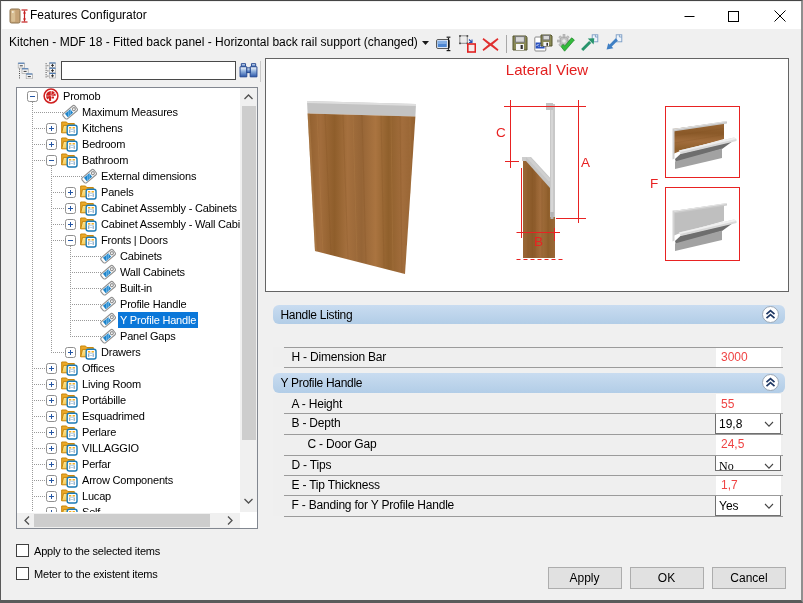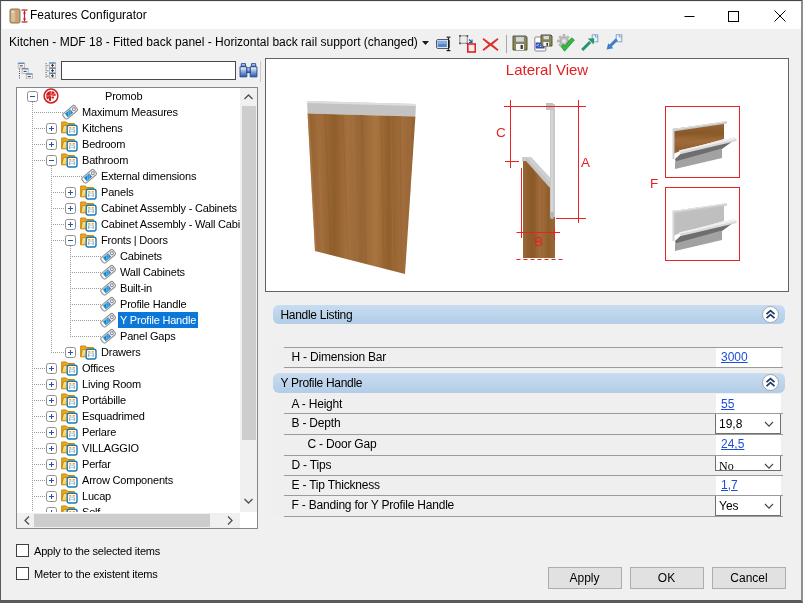--- a/index.html
+++ b/index.html
@@ -9,21 +9,21 @@
 .t12{font-size:12px;color:#000;white-space:nowrap;}
 .t11{font-size:11px;color:#000;white-space:nowrap;letter-spacing:-0.2px;}
 .dotv{width:1px;background:repeating-linear-gradient(to bottom,#9a9a9a 0 1px,transparent 1px 2px);}
 .doth{height:1px;background:repeating-linear-gradient(to right,#9a9a9a 0 1px,transparent 1px 2px);}
 .ebox{width:11px;height:11px;background:#fff;border:1px solid #8f8f8f;border-radius:2.5px;}
 .ebox i{position:absolute;background:#2456a5;}
 .row-sep{position:absolute;height:1px;background:#9b9b9b;z-index:5;}
 .prow{position:absolute;left:271.5px;width:510px;background:#efefef;}
 .plabel{position:absolute;left:19px;font-size:12px;color:#000;white-space:nowrap;letter-spacing:-0.2px;}
 .pval{position:absolute;left:443.5px;right:2px;top:0;bottom:0;background:#fff;}
-.pvtext{position:absolute;left:5px;font-size:12px;color:#1d4ed8;text-decoration:underline;}
+.pvtext{position:absolute;left:5px;font-size:12px;color:#ef4444;}
 .combo{position:absolute;left:442px;top:0;width:66.5px;background:#fff;border:1px solid #707070;}
 .hdr{position:absolute;left:271.5px;width:512px;height:20px;border-radius:6px;
  background:linear-gradient(#c9dcf0,#b2cde7);}
 .hdr span{position:absolute;left:8px;top:3px;font-size:12px;color:#000;letter-spacing:-0.3px;}
 .btn{position:absolute;width:74px;height:22px;background:#e1e1e1;border:1px solid #adadad;
  font-size:12px;color:#000;text-align:center;line-height:20px;}
 .cb{position:absolute;left:15px;width:13px;height:13px;background:#fff;border:1px solid #404040;}
 </style></head><body>
 <div id="win">
 
@@ -220,21 +220,21 @@
  <circle cx="8" cy="8" r="6.9" fill="#fff" stroke="#cf1f1f" stroke-width="1.5"></circle>
  <g fill="#cf1f1f">
   <path d="M7.8 7.8 L7.8 2.9 A5 5 0 0 0 3 7.8 Z"></path>
   <path d="M7.8 8.2 L3 8.2 A5 5 0 0 0 4.6 11.6 Z"></path>
   <path d="M8.2 7.8 L8.6 3 A5 5 0 0 1 11.8 4.8 Z"></path>
   <path d="M8.4 7.8 L12.1 5.2 A5 5 0 0 1 12.8 7.8 Z"></path>
   <polygon points="5.9,8.2 8.1,8.2 8.1,12.9 5.9,12.9"></polygon>
   <rect x="8.5" y="8.4" width="2.5" height="2.1" rx="0.5"></rect>
  </g>
 </svg>
-<div class="abs t11" style="left:44px;top:0px;height:16px;line-height:16px;padding:0 2px;margin-left:42px;">Promob</div>
+<div class="abs t11" style="left:44px;top:0px;height:16px;line-height:16px;padding:0 2px;">Promob</div>
 <div class="abs doth" style="left:15px;top:24px;width:31px;"></div>
 <svg class="abs" style="left:45px;top:16px" width="16" height="16" viewBox="0 0 16 16">
  <g transform="rotate(-40 8 8)">
   <rect x="0.2" y="5" width="15.4" height="6.6" rx="1.8" fill="#fdfdfd" stroke="#8f8f8f" stroke-width="1.1"></rect>
   <rect x="3" y="6.1" width="7" height="4.4" fill="#1e83c8"></rect>
   <g stroke="#69b5e8" stroke-width="0.9">
             <line x1="4.2" y1="10.2" x2="7.8" y2="6.4"></line>
             <line x1="6.2" y1="10.4" x2="9.8" y2="6.6"></line>
           </g>
   <circle cx="12.8" cy="8.3" r="1.5" fill="#fff" stroke="#909090" stroke-width="1.1"></circle>

